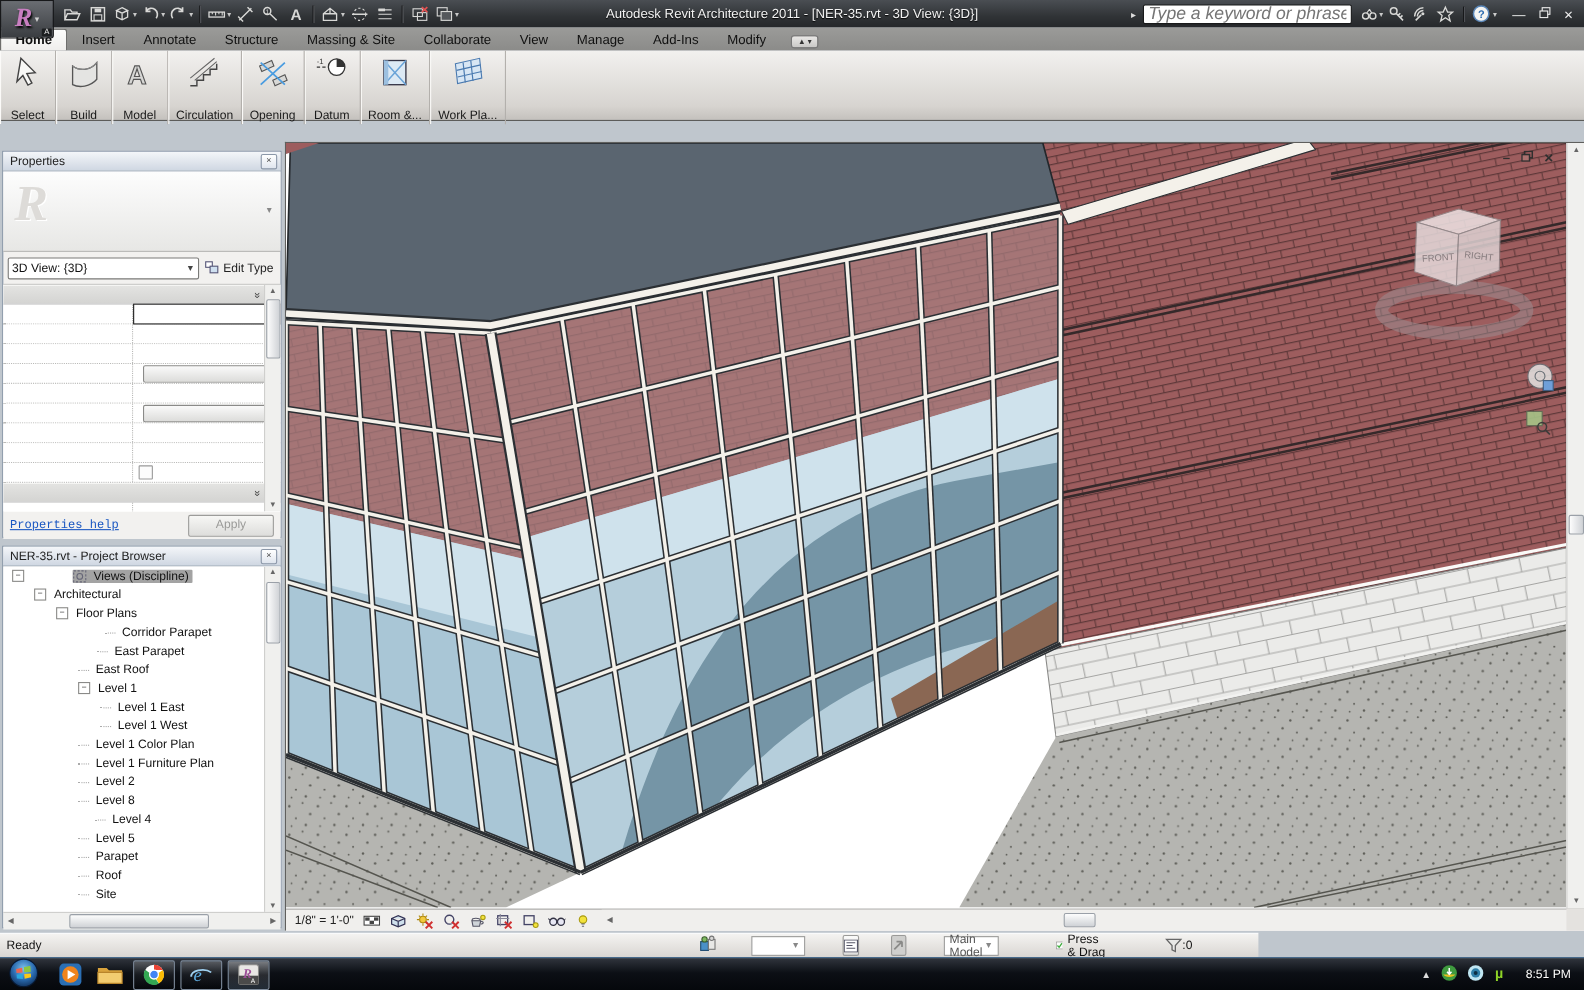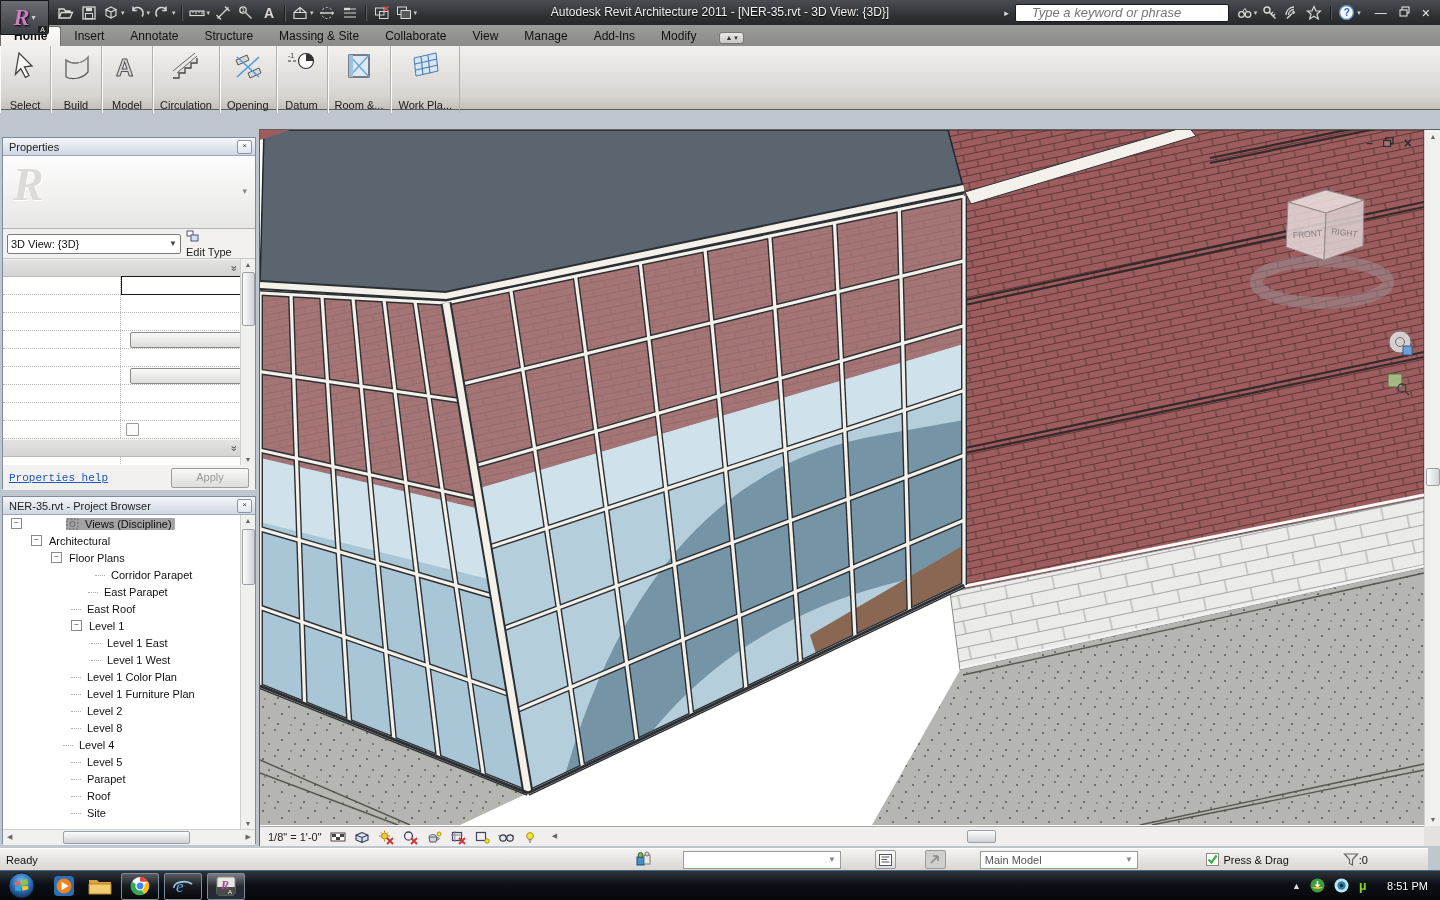--- a/index.html
+++ b/index.html
@@ -19,21 +19,21 @@
   .qat{display:flex;align-items:center;margin-left:55px;gap:1px;}
   .q{height:20px;min-width:20px;display:flex;align-items:center;justify-content:center;border-radius:2px;padding:0 1px;}
   .q svg{display:block;}
   .q .caret{color:#c9c9c9;font-size:7px;margin-left:1px;}
   .qsep{width:1px;height:16px;background:#1c1d1f;border-right:1px solid #5a5d61;margin:0 3px;}
   .wintitle{position:absolute;left:50%;transform:translateX(-50%);top:0;height:25px;line-height:25px;
     color:#f2f2f2;font-size:12px;white-space:nowrap;text-shadow:0 1px 1px #000;}
   .tb-right{position:absolute;right:6px;top:0;height:25px;display:flex;align-items:center;gap:6px;}
   .tb-right .flyout{color:#ddd;font-size:9px;}
   .searchbox{width:180px;height:16px;background:#fff;border:1px solid #191a1b;border-radius:2px;
-    font-style:italic;color:#8a8a8a;font-size:13px;padding:0 16px;font-family:"Liberation Sans",sans-serif;}
+    font-style:italic;color:#8a8a8a;font-size:16px;padding:0 4px;font-family:"Liberation Sans",sans-serif;}
   .tbi{display:flex;align-items:center;}
   .tbdiv{width:1px;height:14px;background:#17181a;border-right:1px solid #55585c;}
   .winbtns{display:flex;gap:12px;margin-left:8px;margin-right:4px;color:#eee;font-size:12px;align-items:center;}
   .winbtns span{cursor:default;}
   
   .tabrow{position:absolute;left:0;top:25px;width:1440px;height:21px;
     background:linear-gradient(#9b9b99,#8b8b89);display:flex;align-items:flex-end;box-sizing:border-box;}
   .tab{padding:2px 13px 3px;font-size:12px;color:#101010;border-radius:3px 3px 0 0;}
   .tab.active{background:linear-gradient(#fdfdfc,#efeeec);border:1px solid #6e6e6c;border-bottom:none;font-weight:bold;}
   .ribbon-toggle{margin-left:10px;margin-bottom:2px;background:linear-gradient(#e9e8e6,#c9c8c6);
@@ -52,21 +52,21 @@
     font-size:8px;line-height:10px;text-align:center;color:#444;border-radius:2px;}
   .preview{height:72px;background:linear-gradient(#fdfdfd,#e7e7e5);border-bottom:1px solid #b5b5b3;position:relative;}
   .preview .wm{position:absolute;left:10px;top:2px;font-family:"Liberation Serif",serif;font-size:46px;
     font-weight:bold;font-style:italic;color:#dddbd8;text-shadow:1px 1px 0 #fff;}
   .preview .pcaret{position:absolute;right:8px;top:30px;color:#888;font-size:9px;}
   .selrow{height:25px;display:flex;align-items:center;gap:5px;padding:2px 4px;border-bottom:1px solid #c5c5c3;}
   .combo{background:#fff;border:1px solid #7a7a78;border-radius:2px;height:18px;display:flex;align-items:center;
     padding:0 3px;font-size:11px;color:#111;}
   .combo .grow{flex:1;}
   .combo .dd{color:#444;font-size:8px;padding-left:4px;}
-  .edittype{display:flex;gap:3px;font-size:11px;color:#222;flex-direction:column;}
+  .edittype{display:flex;align-items:center;gap:3px;font-size:11px;color:#222;}
   .propgrid{height:206px;overflow:hidden;position:relative;background:#fff;}
   .prow{display:flex;height:18px;box-sizing:border-box;border-bottom:1px dotted #b9b9b7;align-items:center;background:#fff;}
   .prow .lab{width:112px;padding-left:5px;border-right:1px dotted #b9b9b7;overflow:hidden;white-space:nowrap;height:100%;display:flex;align-items:center;}
   .prow .val{flex:1;padding-left:5px;overflow:hidden;white-space:nowrap;height:100%;display:flex;align-items:center;}
   .prow.section{background:linear-gradient(#e3e3e1,#d4d4d2);font-weight:bold;border-bottom:1px solid #bbb;border-top:1px solid #f5f5f3;}
   .prow.section .lab{border-right:none;width:auto;flex:1;}
   .prow.section .chev{margin-right:18px;color:#333;font-weight:normal;display:inline-block;transform:rotate(-90deg);font-size:10px;}
   .prow.disabled .lab,.prow.disabled .val{color:#9a9a98;}
   .prow .val.editing{border:1px solid #1a1a1a;background:#fff;}
   .pbtn{margin:1px auto;width:92%;height:14px;border:1px solid #8a8a88;border-radius:2px;
@@ -101,21 +101,21 @@
   .bottombar{position:absolute;left:0;top:696px;width:1180px;height:20px;background:#f0efed;border-top:1px solid #a8a8a6;
     display:flex;align-items:center;box-sizing:border-box;}
   .vcb{display:flex;align-items:center;gap:7px;padding:0 8px;flex:none;}
   .vcb .scale{font-size:11px;color:#222;white-space:nowrap;}
   .vcbi{width:18px;height:16px;display:flex;align-items:center;justify-content:center;}
   .hsc{flex:1;height:100%;position:relative;background:#f0efed;}
   .wcontrols{position:absolute;right:28px;top:5px;display:flex;gap:10px;align-items:center;color:#2f2f2f;
     font-weight:bold;font-size:12px;}
   .grip{position:absolute;left:1164px;top:696px;width:16px;height:20px;background:#e4e2df;}
   
-  .statusbar{position:absolute;left:0;top:848px;width:1428px;height:22px;
+  .statusbar{position:absolute;left:0;top:848px;width:1144px;height:22px;
     background:linear-gradient(#f4f3f1,#d9d6d2);border-top:1px solid #fff;display:flex;align-items:center;box-sizing:border-box;gap:26px;}
   .statusbar .ready{padding-left:6px;flex:none;}
   .sb-combo{background:#fff;border:1px solid #9a9a98;height:16px;display:flex;align-items:center;padding:0 4px;color:#444;}
   .sb-btn{width:19px;height:17px;border:1px solid #9a9a98;border-radius:2px;background:linear-gradient(#fbfbfa,#dededc);
     display:flex;align-items:center;justify-content:center;}
   .checkline{display:flex;align-items:center;gap:4px;}
   
   .taskbar{position:absolute;left:0;top:870px;width:1440px;height:30px;
     background:linear-gradient(#30353d,#0c0f15 45%,#05070b);border-top:1px solid #46698a;display:flex;align-items:center;}
   .ttile{width:36px;height:25px;border:1px solid #7e8b9b;border-radius:2px;margin-right:5px;
@@ -530,21 +530,21 @@
             <span class="tsel">
               <span class="tlabel">Level 2</span>
             </span>
           </div>
           <div class="trow" style="padding-left: 68px;">
             <span class="tdots"></span>
             <span class="tsel">
               <span class="tlabel">Level 8</span>
             </span>
           </div>
-          <div class="trow" style="padding-left: 60px;">
+          <div class="trow" style="padding-left: 83px;">
             <span class="tdots"></span>
             <span class="tsel">
               <span class="tlabel">Level 4</span>
             </span>
           </div>
           <div class="trow" style="padding-left: 68px;">
             <span class="tdots"></span>
             <span class="tsel">
               <span class="tlabel">Level 5</span>
             </span>

